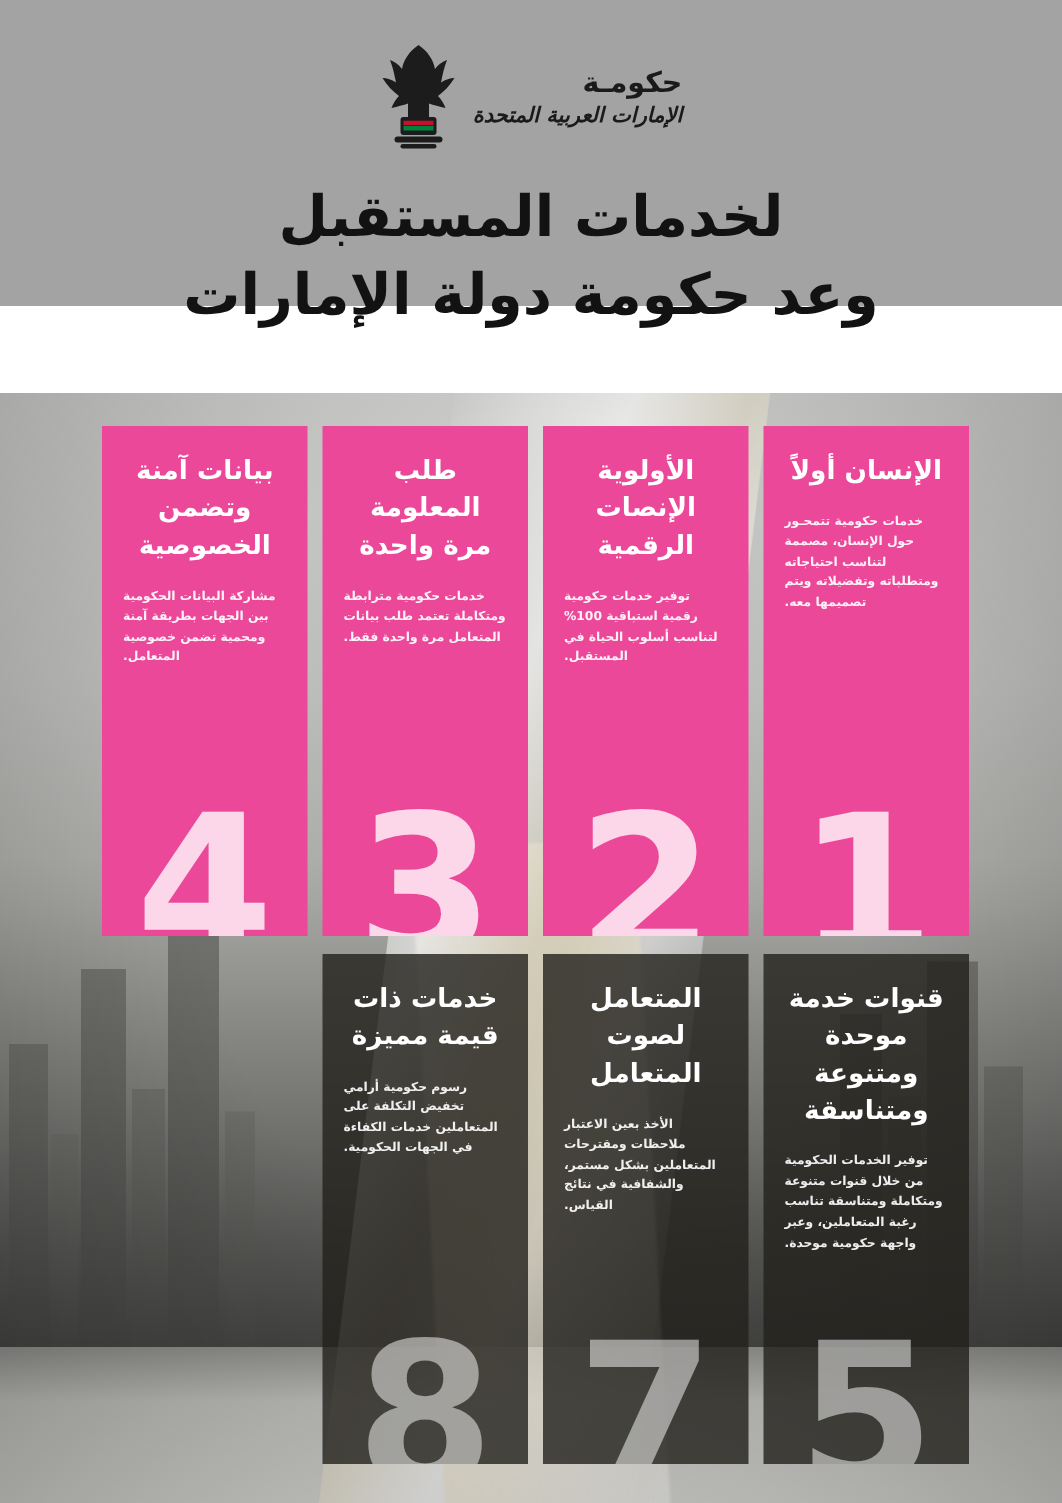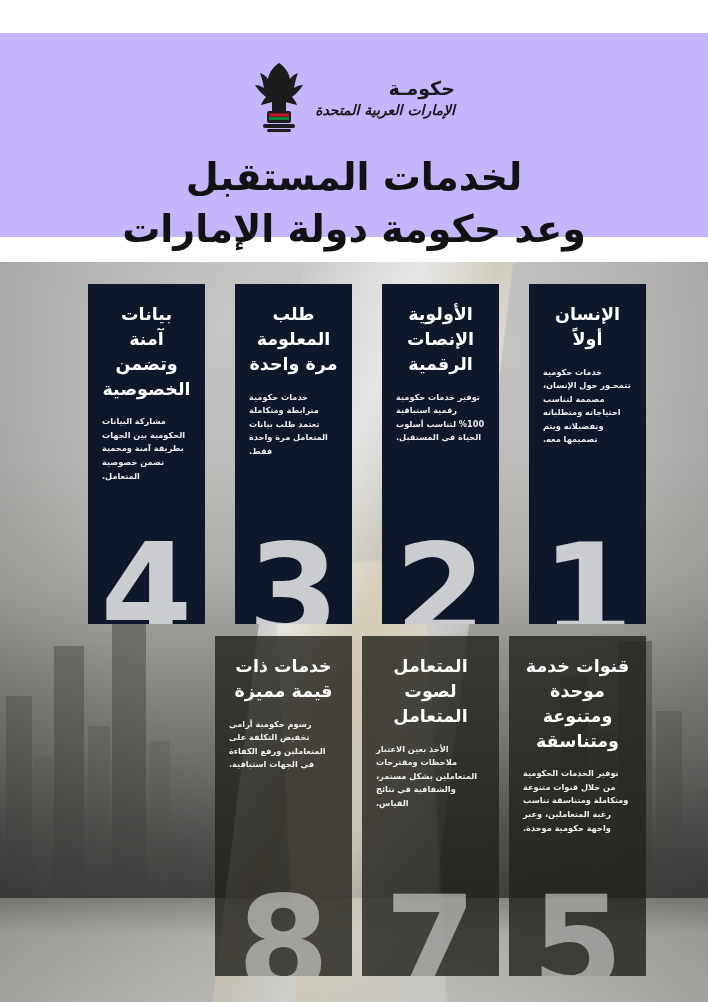--- a/index.html
+++ b/index.html
@@ -21,22 +21,21 @@
     background: #ffffff;
     overflow: hidden;
   }
 
   
   .header {
     position: absolute;
     top: 0; left: 0;
     width: 708px;
     height: 204px;
-    background: #c4b5fd;
-    margin-top: 33px;
+    background: #a3a3a3;
   }
   .emblem-row {
     position: absolute;
     top: 26px;
     left: 0;
     width: 708px;
     height: 78px;
     display: flex;
     flex-direction: row;
     align-items: center;
@@ -162,21 +161,21 @@
     row-gap: 12px;
   }
   .card {
     position: relative;
     background: #b08c10;
     overflow: hidden;
     padding: 18px 14px 10px 14px;
     box-sizing: border-box;
     color: #ffffff;
   }
-  .card.gold { background: #0f172a; margin-left: 20px; }
+  .card.gold { background: #ec4899; }
   .card.dark { background: rgba(34,32,28,0.80); }
   .card h3 {
     margin: 0;
     font-size: 17.5px;
     font-weight: bold;
     line-height: 1.42;
     text-align: center;
     color: #ffffff;
   }
   .card p {
@@ -289,19 +288,19 @@
 
 
       <div class="card dark">
         <h3>المتعامل لصوت المتعامل</h3>
         <p>الأخذ بعين الاعتبار ملاحظات ومقترحات المتعاملين بشكل مستمر، والشفافية في نتائج القياس.</p>
         <div class="big-num">7</div>
       </div>
 
       <div class="card dark">
         <h3>خدمات ذات قيمة مميزة</h3>
-        <p>رسوم حكومية أرامي تخفيض التكلفة على المتعاملين ورفع الكفاءة في الجهات استباقية.</p>
+        <p>رسوم حكومية أرامي تخفيض التكلفة على المتعاملين خدمات الكفاءة في الجهات الحكومية.</p>
         <div class="big-num">8</div>
       </div>
 
     </div>
   </div>
 </div>
 
 </body></html>

